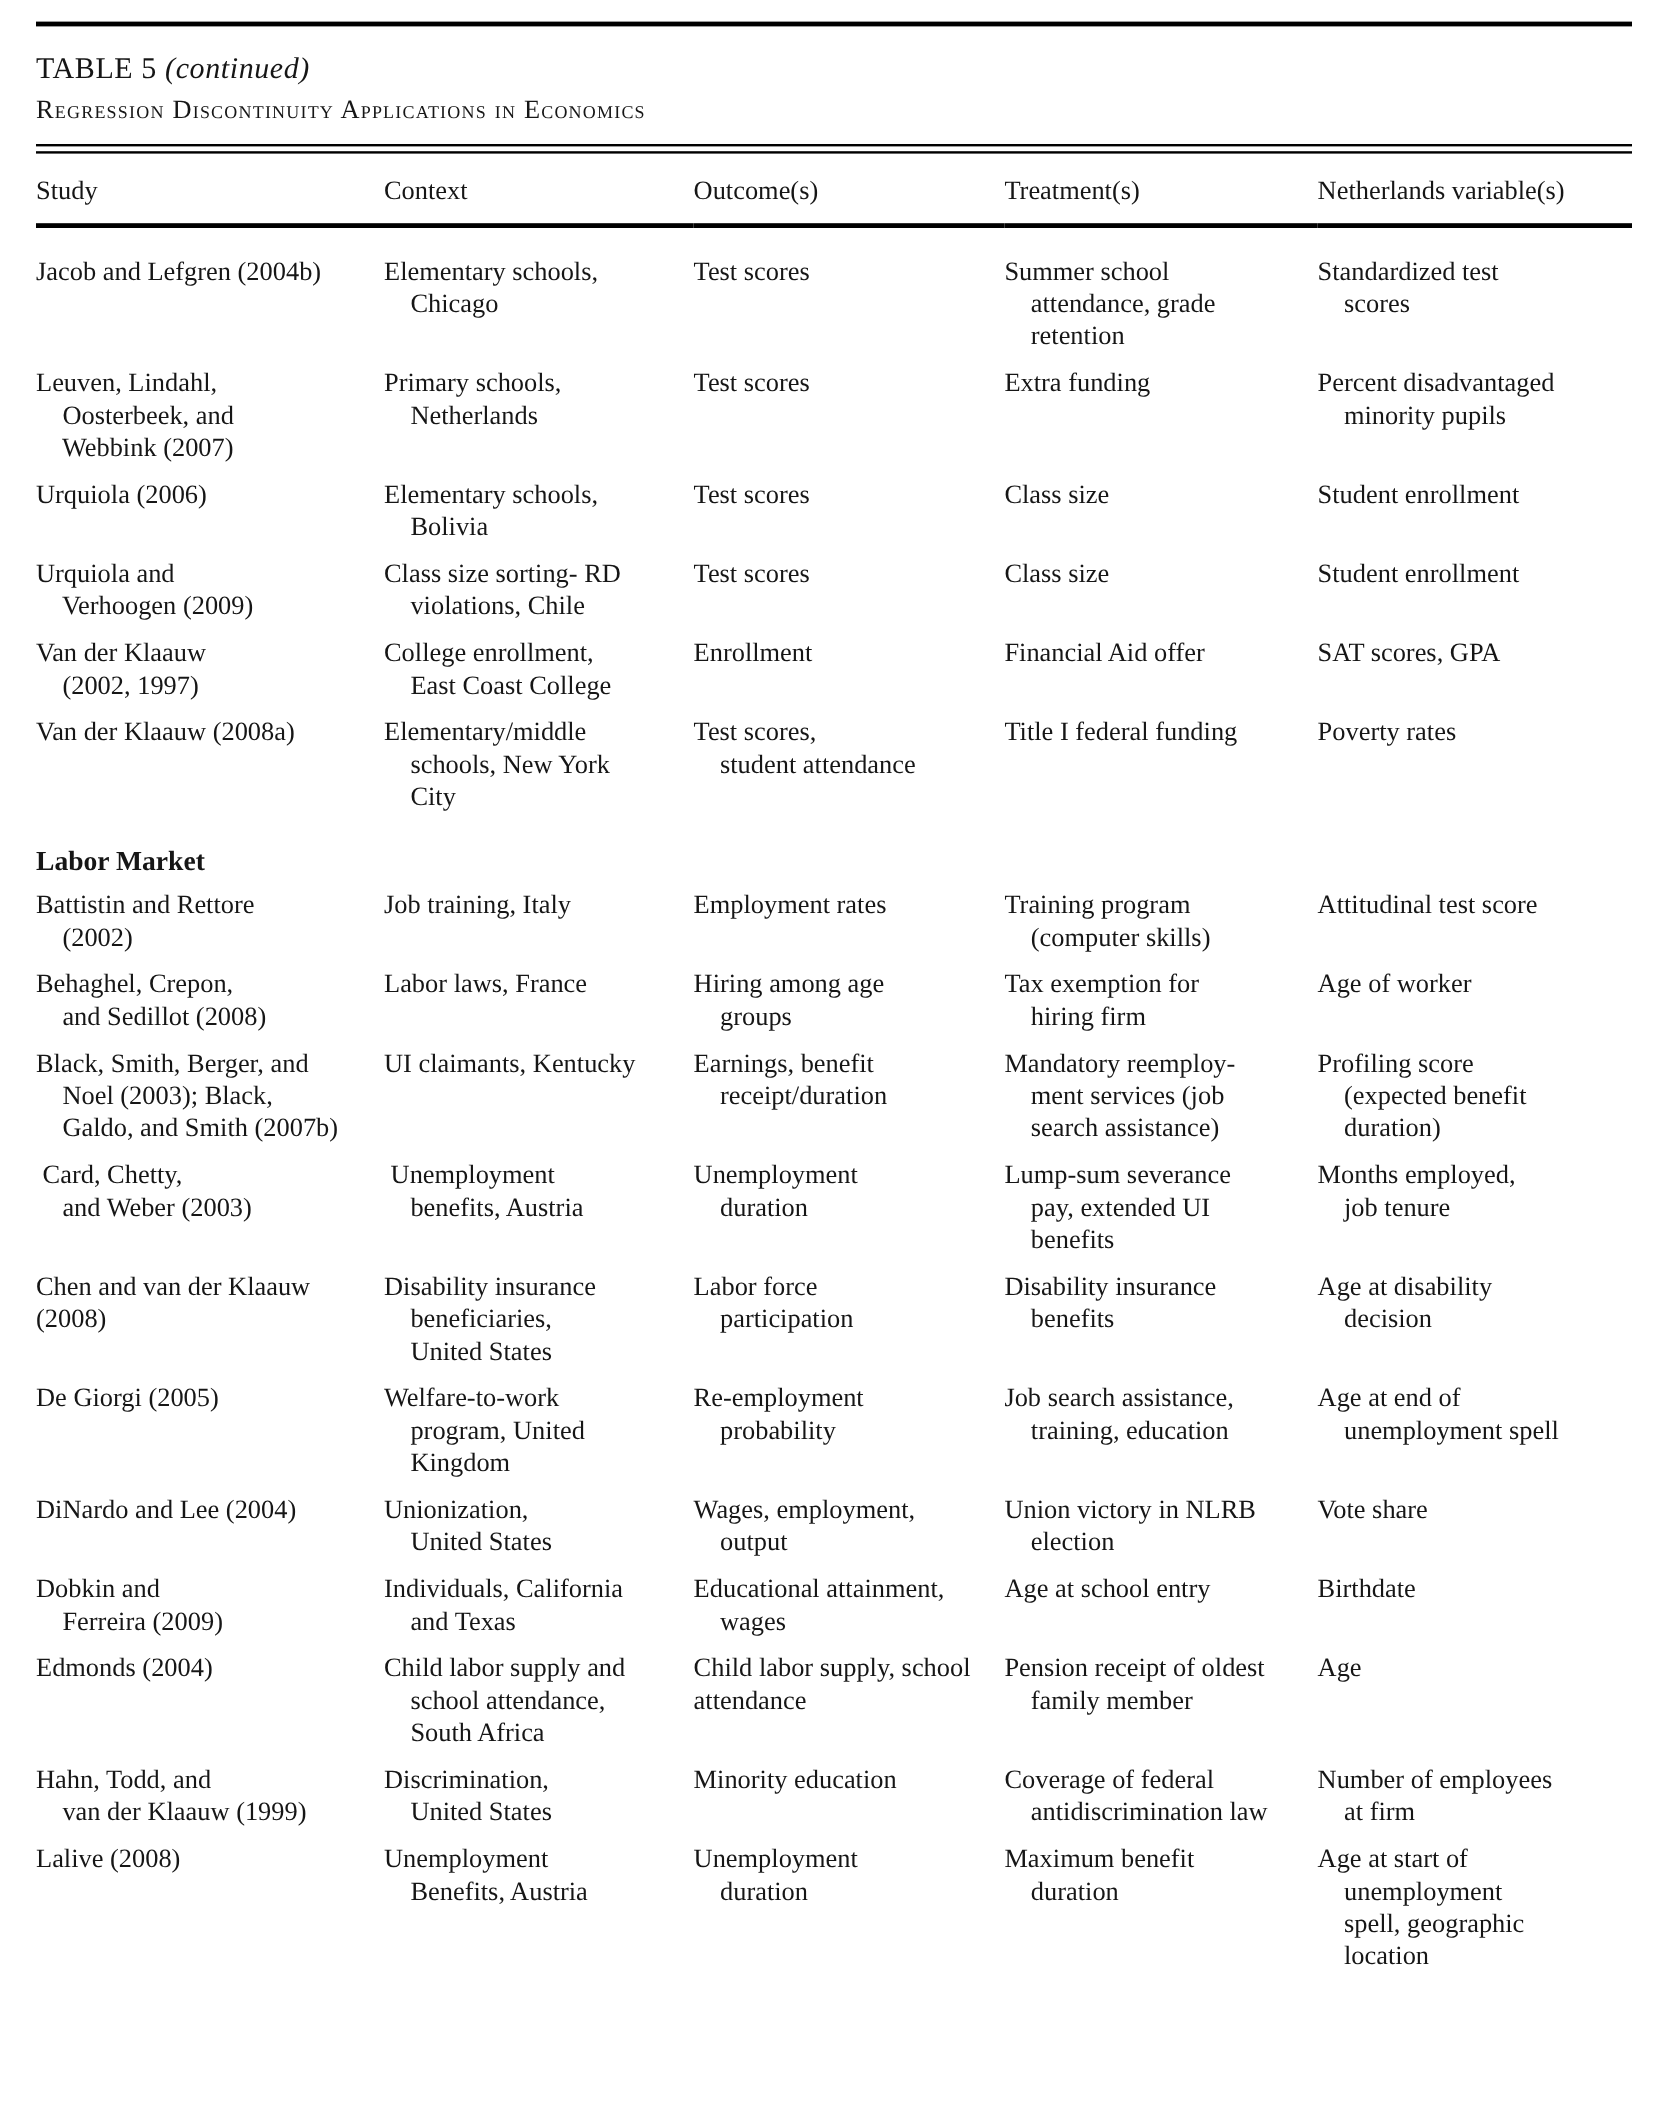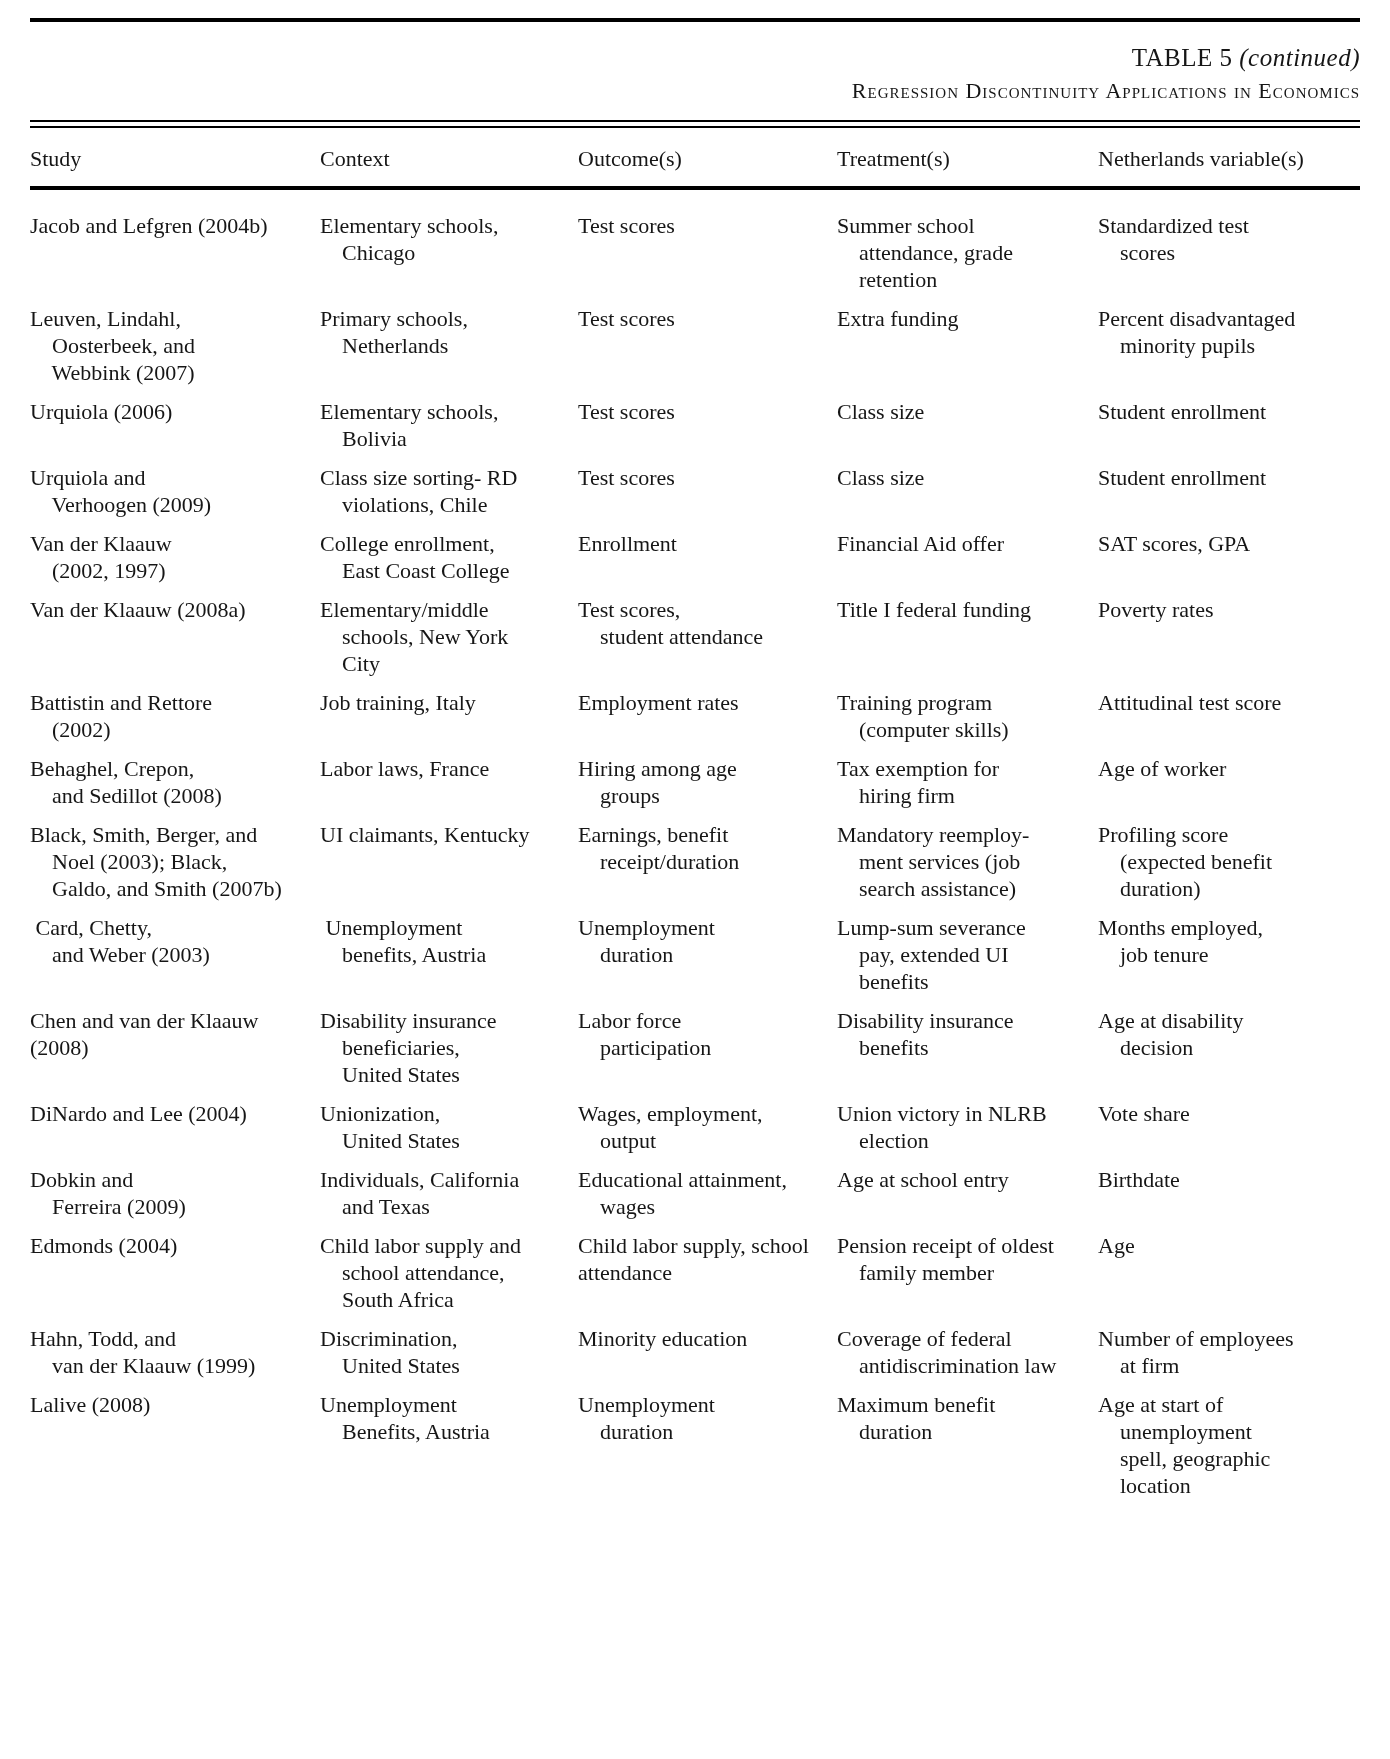--- a/index.html
+++ b/index.html
@@ -16,21 +16,21 @@
   }
   .page {
     padding: 0 30px 40px 30px;
   }
   .rule-top {
     margin-top: 18px;
     height: 4px;
     background: #000;
   }
   .title-wrap {
-    text-align: right;
+    text-align: left;
     margin: 22px 0 16px 0;
   }
   .title-line1 {
     font-size: 25px;
     letter-spacing: 0.5px;
   }
   .title-line1 .cont {
     font-style: italic;
   }
   .title-line2 {
@@ -159,20 +159,23 @@
         <tr>
           <td>Van der Klaauw (2008a)</td>
           <td>Elementary/middle
     schools, New York
     City</td>
           <td>Test scores,
     student attendance</td>
           <td>Title I federal funding</td>
           <td>Poverty rates</td>
         </tr>
+        <tr class="section-row">
+          <td colspan="5">Labor Market</td>
+        </tr>
         <tr>
           <td>Battistin and Rettore
     (2002)</td>
           <td>Job training, Italy</td>
           <td>Employment rates</td>
           <td>Training program
     (computer skills)</td>
           <td>Attitudinal test score</td>
         </tr>
         <tr>
@@ -219,20 +222,32 @@
     beneficiaries,
     United States</td>
           <td>Labor force
     participation</td>
           <td>Disability insurance
     benefits</td>
           <td>Age at disability
     decision</td>
         </tr>
         <tr>
+          <td>De Giorgi (2005)</td>
+          <td>Welfare-to-work
+    program, United
+    Kingdom</td>
+          <td>Re-employment
+    probability</td>
+          <td>Job search assistance,
+    training, education</td>
+          <td>Age at end of
+    unemployment spell</td>
+        </tr>
+        <tr>
           <td>DiNardo and Lee (2004)</td>
           <td>Unionization,
     United States</td>
           <td>Wages, employment,
     output</td>
           <td>Union victory in NLRB
     election</td>
           <td>Vote share</td>
         </tr>
         <tr>

